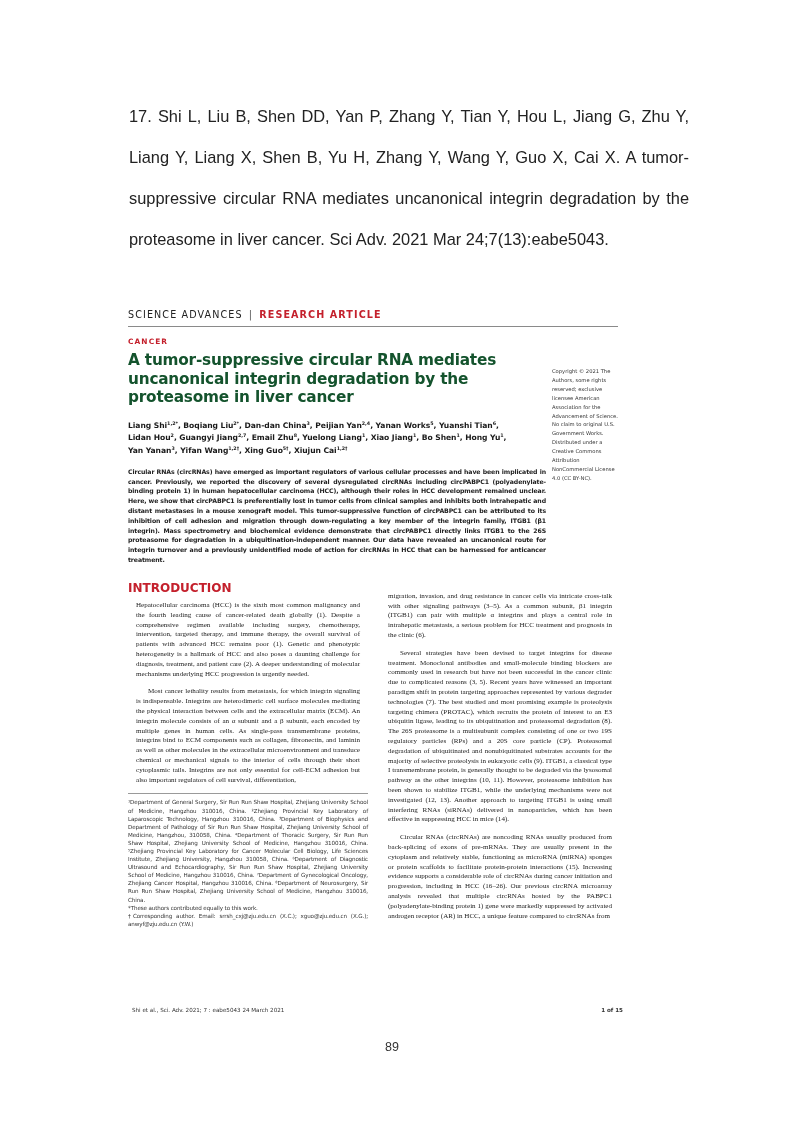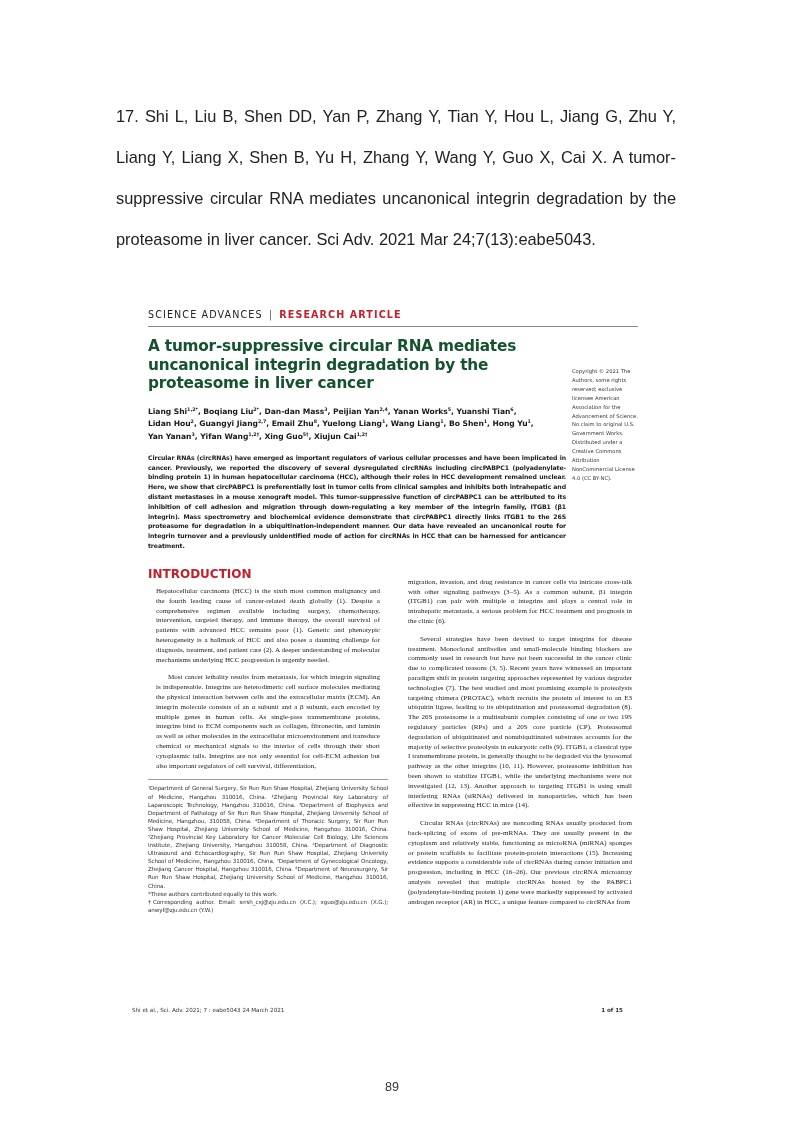--- a/index.html
+++ b/index.html
@@ -1,21 +1,21 @@
 <!DOCTYPE html>
 <html><head>
 <meta charset="utf-8">
 <style>
   html, body { margin: 0; padding: 0; background: #ffffff; }
   body { width: 793px; height: 1122px; position: relative; overflow: hidden; font-family: "Liberation Sans", sans-serif; color: #1a1a1a; }
 
-  .citation { position: absolute; left: 116px; top: 96px; width: 560px; font-family: "Liberation Sans", sans-serif; font-size: 16.4px; line-height: 41px; color: #222; text-align: justify; }
+  .citation { position: absolute; left: 129px; top: 96px; width: 560px; font-family: "Liberation Sans", sans-serif; font-size: 16.4px; line-height: 41px; color: #222; text-align: justify; }
   .citation p { margin: 0; }
 
-  .scan { position: absolute; left: 148px; top: 309px; width: 493px; }
+  .scan { position: absolute; left: 128px; top: 309px; width: 493px; }
   .journal-header { font-family: "DejaVu Sans", sans-serif; font-size: 9.6px; letter-spacing: 1.1px; color: #222; white-space: nowrap; }
   .journal-header .sep { color: #555; margin: 0 2px; }
   .journal-header .type { color: #c4202c; font-weight: bold; }
   .header-rule { height: 1px; background: #8a8a8a; margin-top: 6px; width: 490px; }
 
   .top-block { position: relative; margin-top: 10px; }
   .section-tag { font-family: "DejaVu Sans", sans-serif; font-size: 7.4px; font-weight: bold; letter-spacing: 1.1px; color: #c4202c; }
   .article-title { font-family: "DejaVu Sans", sans-serif; font-weight: bold; font-size: 15.3px; line-height: 18.5px; color: #14532d; margin-top: 5px; width: 400px; letter-spacing: -0.2px; }
   .copyright { position: absolute; left: 424px; top: 30px; width: 70px; font-family: "DejaVu Sans", sans-serif; font-size: 5.2px; line-height: 8.9px; color: #333; }
 
@@ -30,44 +30,45 @@
   .col.right { left: 252px; }
   .col p { margin: 8px; }
   .col p.indent { text-indent: 12px; }
   .intro-heading { font-family: "DejaVu Sans", sans-serif; font-weight: bold; font-size: 12px; color: #c4202c; letter-spacing: 0px; line-height: 9.2px; }
   .foot-rule { height: 1px; background: #9a9a9a; margin-top: 6px; margin-bottom: 4px; width: 240px; }
   .footnotes { font-family: "DejaVu Sans", sans-serif; font-size: 5.6px; line-height: 8.1px; text-align: justify; color: #333; letter-spacing: -0.12px; }
 
   .page-footer { position: absolute; left: 132px; top: 1007px; width: 491px; font-family: "DejaVu Sans", sans-serif; font-size: 5.6px; color: #333; }
   .page-footer .right { position: absolute; right: 0; top: 0; font-weight: bold; }
 
-  .page-number { position: absolute; left: 385px; top: 1080px; font-family: "Liberation Sans", sans-serif; font-size: 12.5px; color: #333; }
+  .page-number { position: absolute; left: 385px; top: 1040px; font-family: "Liberation Sans", sans-serif; font-size: 12.5px; color: #333; }
 </style>
 </head>
 <body>
 
 <div class="citation">
   <p>17. Shi L, Liu B, Shen DD, Yan P, Zhang Y, Tian Y, Hou L, Jiang G, Zhu Y, Liang Y, Liang X, Shen B, Yu H, Zhang Y, Wang Y, Guo X, Cai X. A tumor-suppressive circular RNA mediates uncanonical integrin degradation by the proteasome in liver cancer. Sci Adv. 2021 Mar 24;7(13):eabe5043.</p>
 </div>
 
 <div class="scan">
   <div class="journal-header">
     <span>SCIENCE ADVANCES</span>
     <span class="sep">|</span>
     <span class="type">RESEARCH ARTICLE</span>
   </div>
   <div class="header-rule"></div>
 
   <div class="top-block">
+    <div class="section-tag">CANCER</div>
     <div class="article-title">A tumor-suppressive circular RNA mediates uncanonical integrin degradation by the proteasome in liver cancer</div>
     <div class="copyright">Copyright © 2021 The Authors, some rights reserved; exclusive licensee American Association for the Advancement of Science. No claim to original U.S. Government Works. Distributed under a Creative Commons Attribution NonCommercial License 4.0 (CC BY-NC).</div>
 
     <div class="authors">
-      <span><span>Liang Shi</span><sup>1,2*</sup>, </span><span><span>Boqiang Liu</span><sup>2*</sup>, </span><span><span>Dan-dan Mass</span><sup>3</sup>, </span><span><span>Peijian Yan</span><sup>2,4</sup>, </span><span><span>Yanan Works</span><sup>5</sup>, </span><span><span>Yuanshi Tian</span><sup>6</sup>, </span><br>
-      <span><span>Lidan Hou</span><sup>2</sup>, </span><span><span>Guangyi Jiang</span><sup>2,7</sup>, </span><span><span>Email Zhu</span><sup>8</sup>, </span><span><span>Yuelong Liang</span><sup>1</sup>, </span><span><span>Wang Liang</span><sup>1</sup>, </span><span><span>Bo Shen</span><sup>1</sup>, </span><span><span>Hong Yu</span><sup>1</sup>, </span><br>
+      <span><span>Liang Shi</span><sup>1,2*</sup>, </span><span><span>Boqiang Liu</span><sup>2*</sup>, </span><span><span>Dan-dan China</span><sup>3</sup>, </span><span><span>Peijian Yan</span><sup>2,4</sup>, </span><span><span>Yanan Works</span><sup>5</sup>, </span><span><span>Yuanshi Tian</span><sup>6</sup>, </span><br>
+      <span><span>Lidan Hou</span><sup>2</sup>, </span><span><span>Guangyi Jiang</span><sup>2,7</sup>, </span><span><span>Email Zhu</span><sup>8</sup>, </span><span><span>Yuelong Liang</span><sup>1</sup>, </span><span><span>Xiao Jiang</span><sup>1</sup>, </span><span><span>Bo Shen</span><sup>1</sup>, </span><span><span>Hong Yu</span><sup>1</sup>, </span><br>
       <span><span>Yan Yanan</span><sup>3</sup>, </span><span><span>Yifan Wang</span><sup>1,2†</sup>, </span><span><span>Xing Guo</span><sup>5†</sup>, </span><span><span>Xiujun Cai</span><sup>1,2†</sup></span>
     </div>
 
     <div class="abstract">Circular RNAs (circRNAs) have emerged as important regulators of various cellular processes and have been implicated in cancer. Previously, we reported the discovery of several dysregulated circRNAs including circPABPC1 (polyadenylate-binding protein 1) in human hepatocellular carcinoma (HCC), although their roles in HCC development remained unclear. Here, we show that circPABPC1 is preferentially lost in tumor cells from clinical samples and inhibits both intrahepatic and distant metastases in a mouse xenograft model. This tumor-suppressive function of circPABPC1 can be attributed to its inhibition of cell adhesion and migration through down-regulating a key member of the integrin family, ITGB1 (β1 integrin). Mass spectrometry and biochemical evidence demonstrate that circPABPC1 directly links ITGB1 to the 26S proteasome for degradation in a ubiquitination-independent manner. Our data have revealed an uncanonical route for integrin turnover and a previously unidentified mode of action for circRNAs in HCC that can be harnessed for anticancer treatment.</div>
   </div>
 
   <div class="body-cols">
     <div class="col left">
       <div class="intro-heading">INTRODUCTION</div>
       <p>Hepatocellular carcinoma (HCC) is the sixth most common malignancy and the fourth leading cause of cancer-related death globally (1). Despite a comprehensive regimen available including surgery, chemotherapy, intervention, targeted therapy, and immune therapy, the overall survival of patients with advanced HCC remains poor (1). Genetic and phenotypic heterogeneity is a hallmark of HCC and also poses a daunting challenge for diagnosis, treatment, and patient care (2). A deeper understanding of molecular mechanisms underlying HCC progression is urgently needed.</p>

